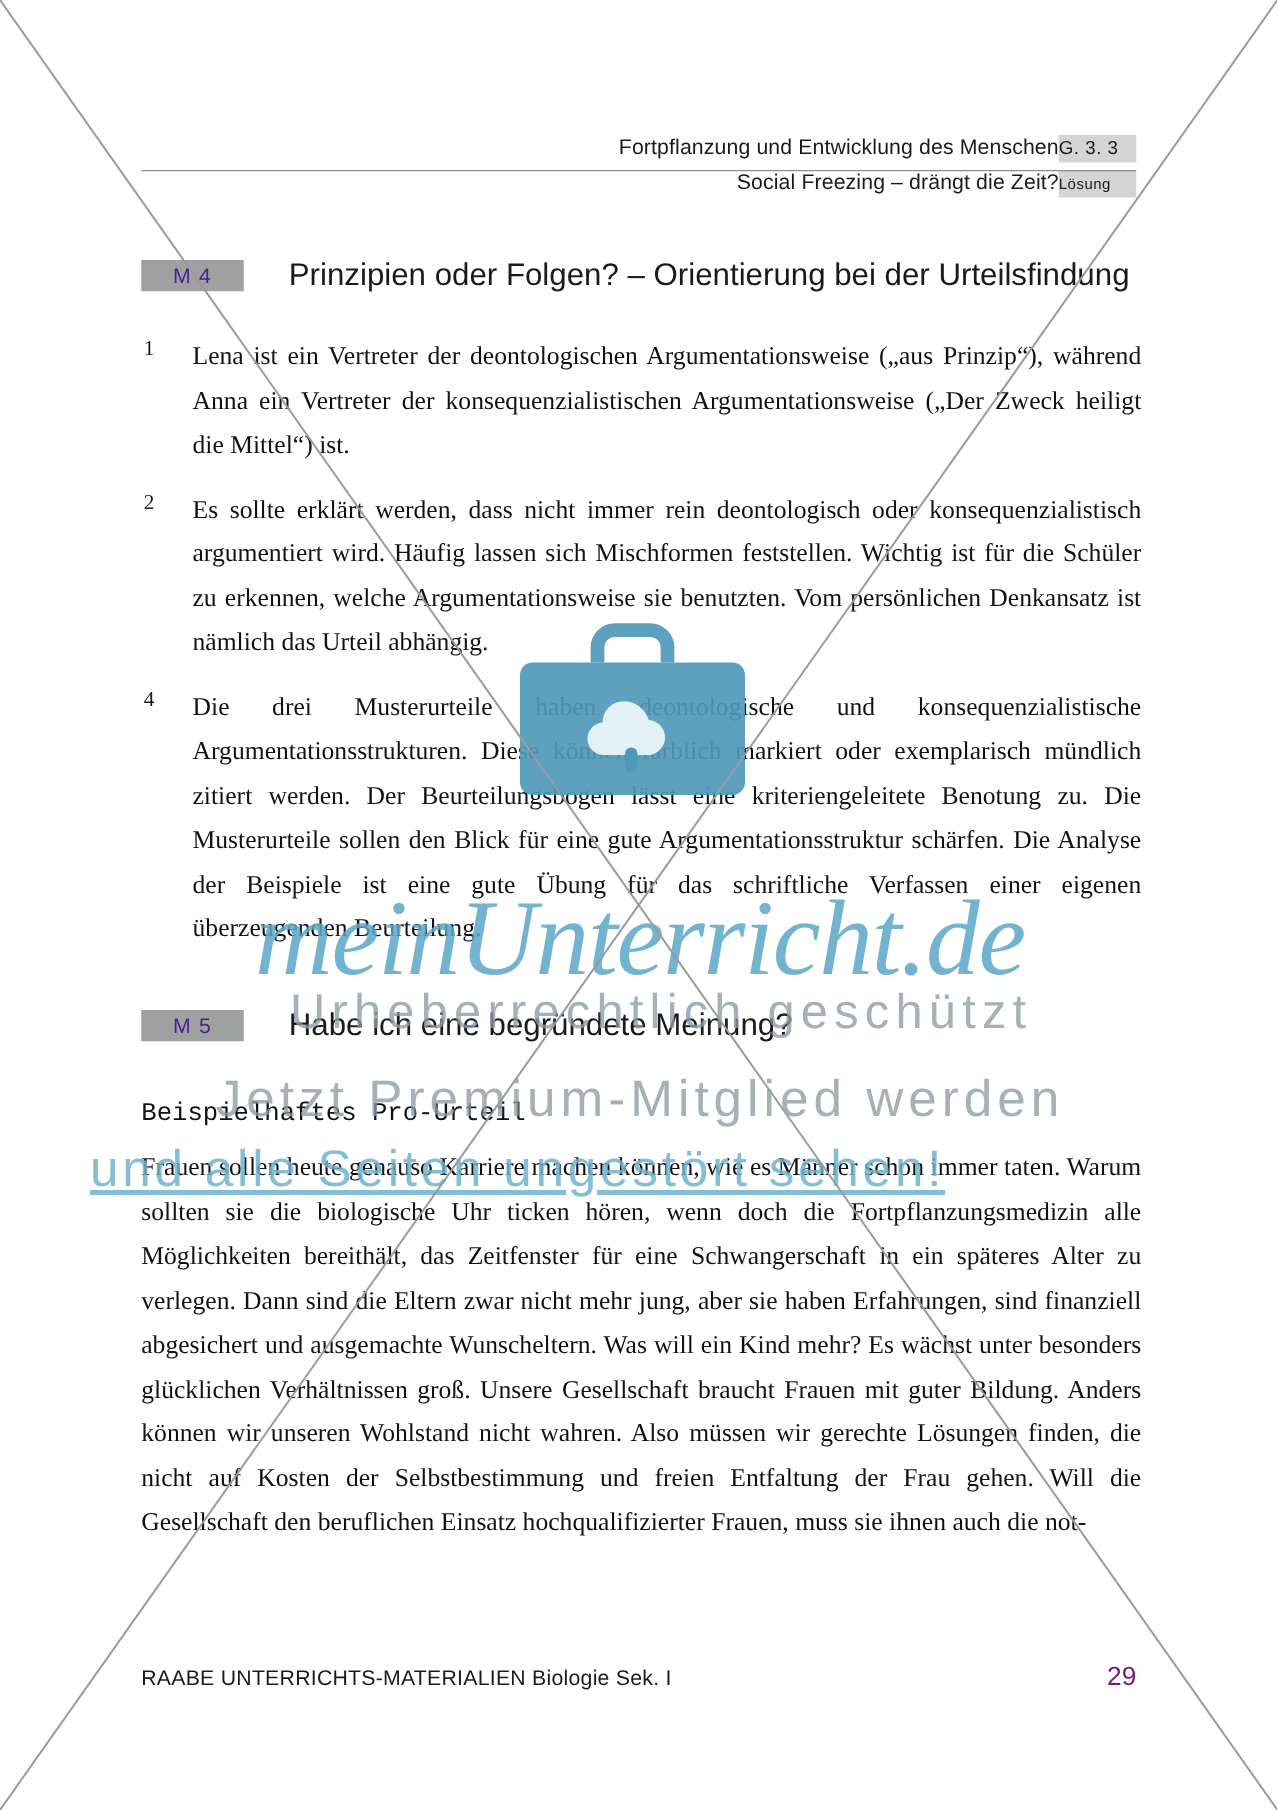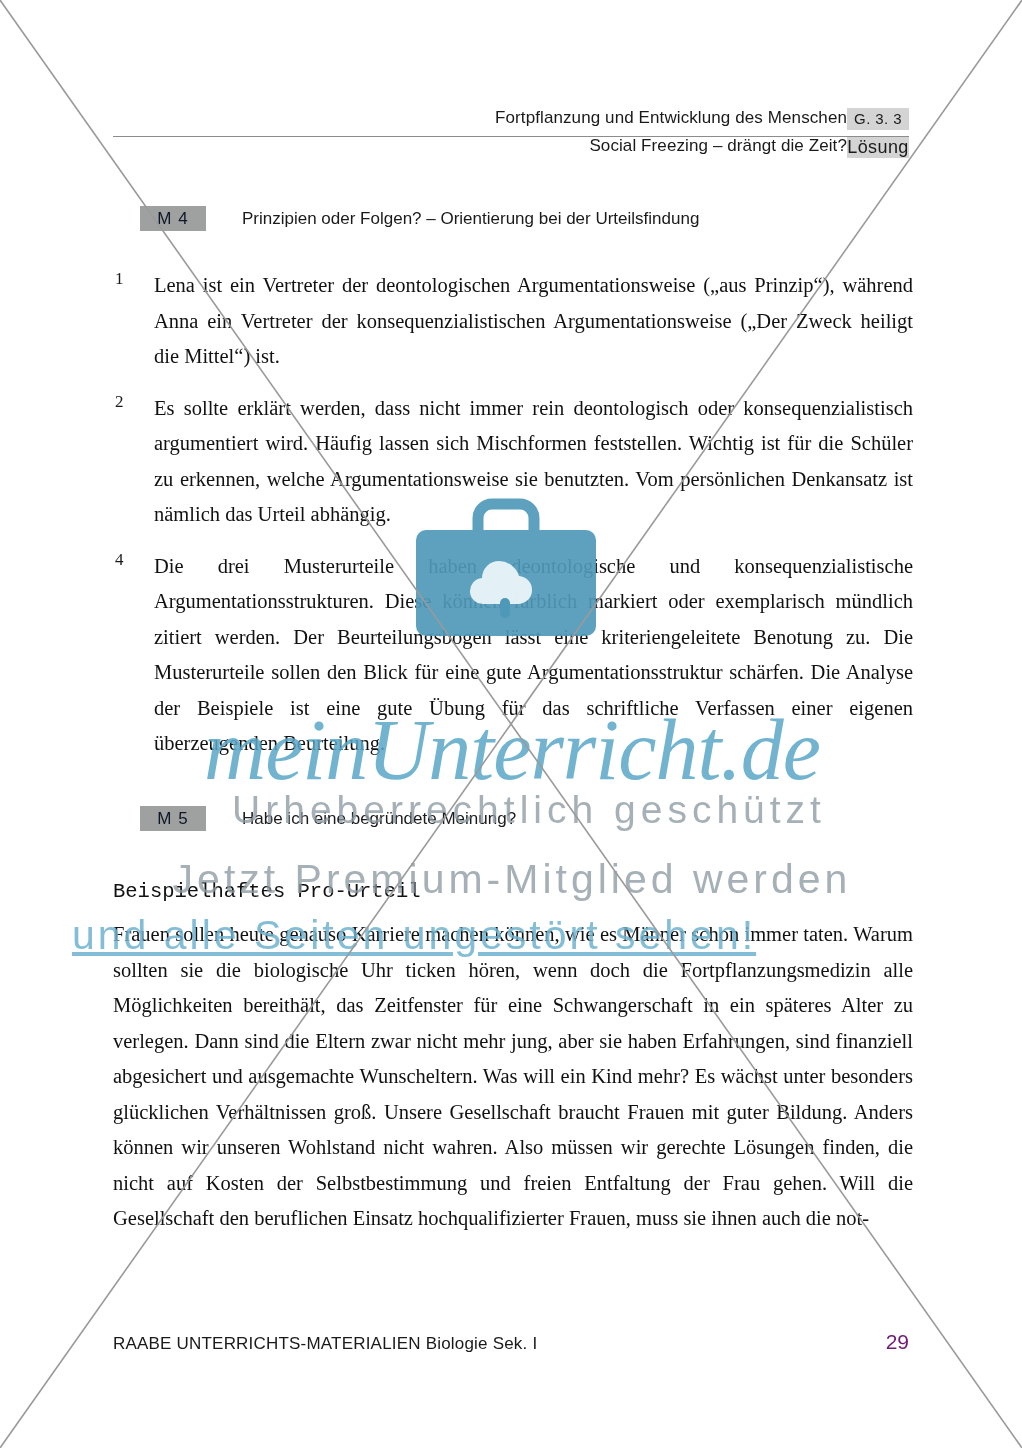--- a/index.html
+++ b/index.html
@@ -54,58 +54,56 @@
     white-space: nowrap;
   }
   .header-tag {
     font-family: "Liberation Sans", sans-serif;
     font-size: 15px;
     color: #1a1a1a;
     background: #d4d4d4;
     min-width: 62px;
     height: 22px;
     line-height: 22px;
-    text-align: center;
     letter-spacing: 0.4px;
   }
   .header-tag.solution {
     background: #d4d4d4;
-    font-size: 18px;
+    font-size: 12px;
   }
   .header-rule {
     position: absolute;
     left: 113px;
     top: 136px;
     width: 796px;
     height: 1px;
     background: #8c8c8c;
   }
 
   
   .m-heading {
     position: absolute;
     display: flex;
     align-items: center;
   }
   .m-badge {
-    width: 66px;
+    width: 82px;
     height: 25px;
     background: #9fa0a0;
-    color: #0f172a;
+    color: #4c1d95;
     font-family: "Liberation Sans", sans-serif;
     font-size: 17px;
     display: flex;
     align-items: center;
     justify-content: center;
     letter-spacing: 1px;
-    margin-left: 27px;
   }
   .m-title {
     font-family: "Liberation Sans", sans-serif;
-    font-size: 17px;
+    font-size: 25px;
     color: #1a1a1a;
     margin-left: 36px;
     white-space: nowrap;
   }
 
   
   .answers {
     position: absolute;
     left: 113px;
     top: 268px;

